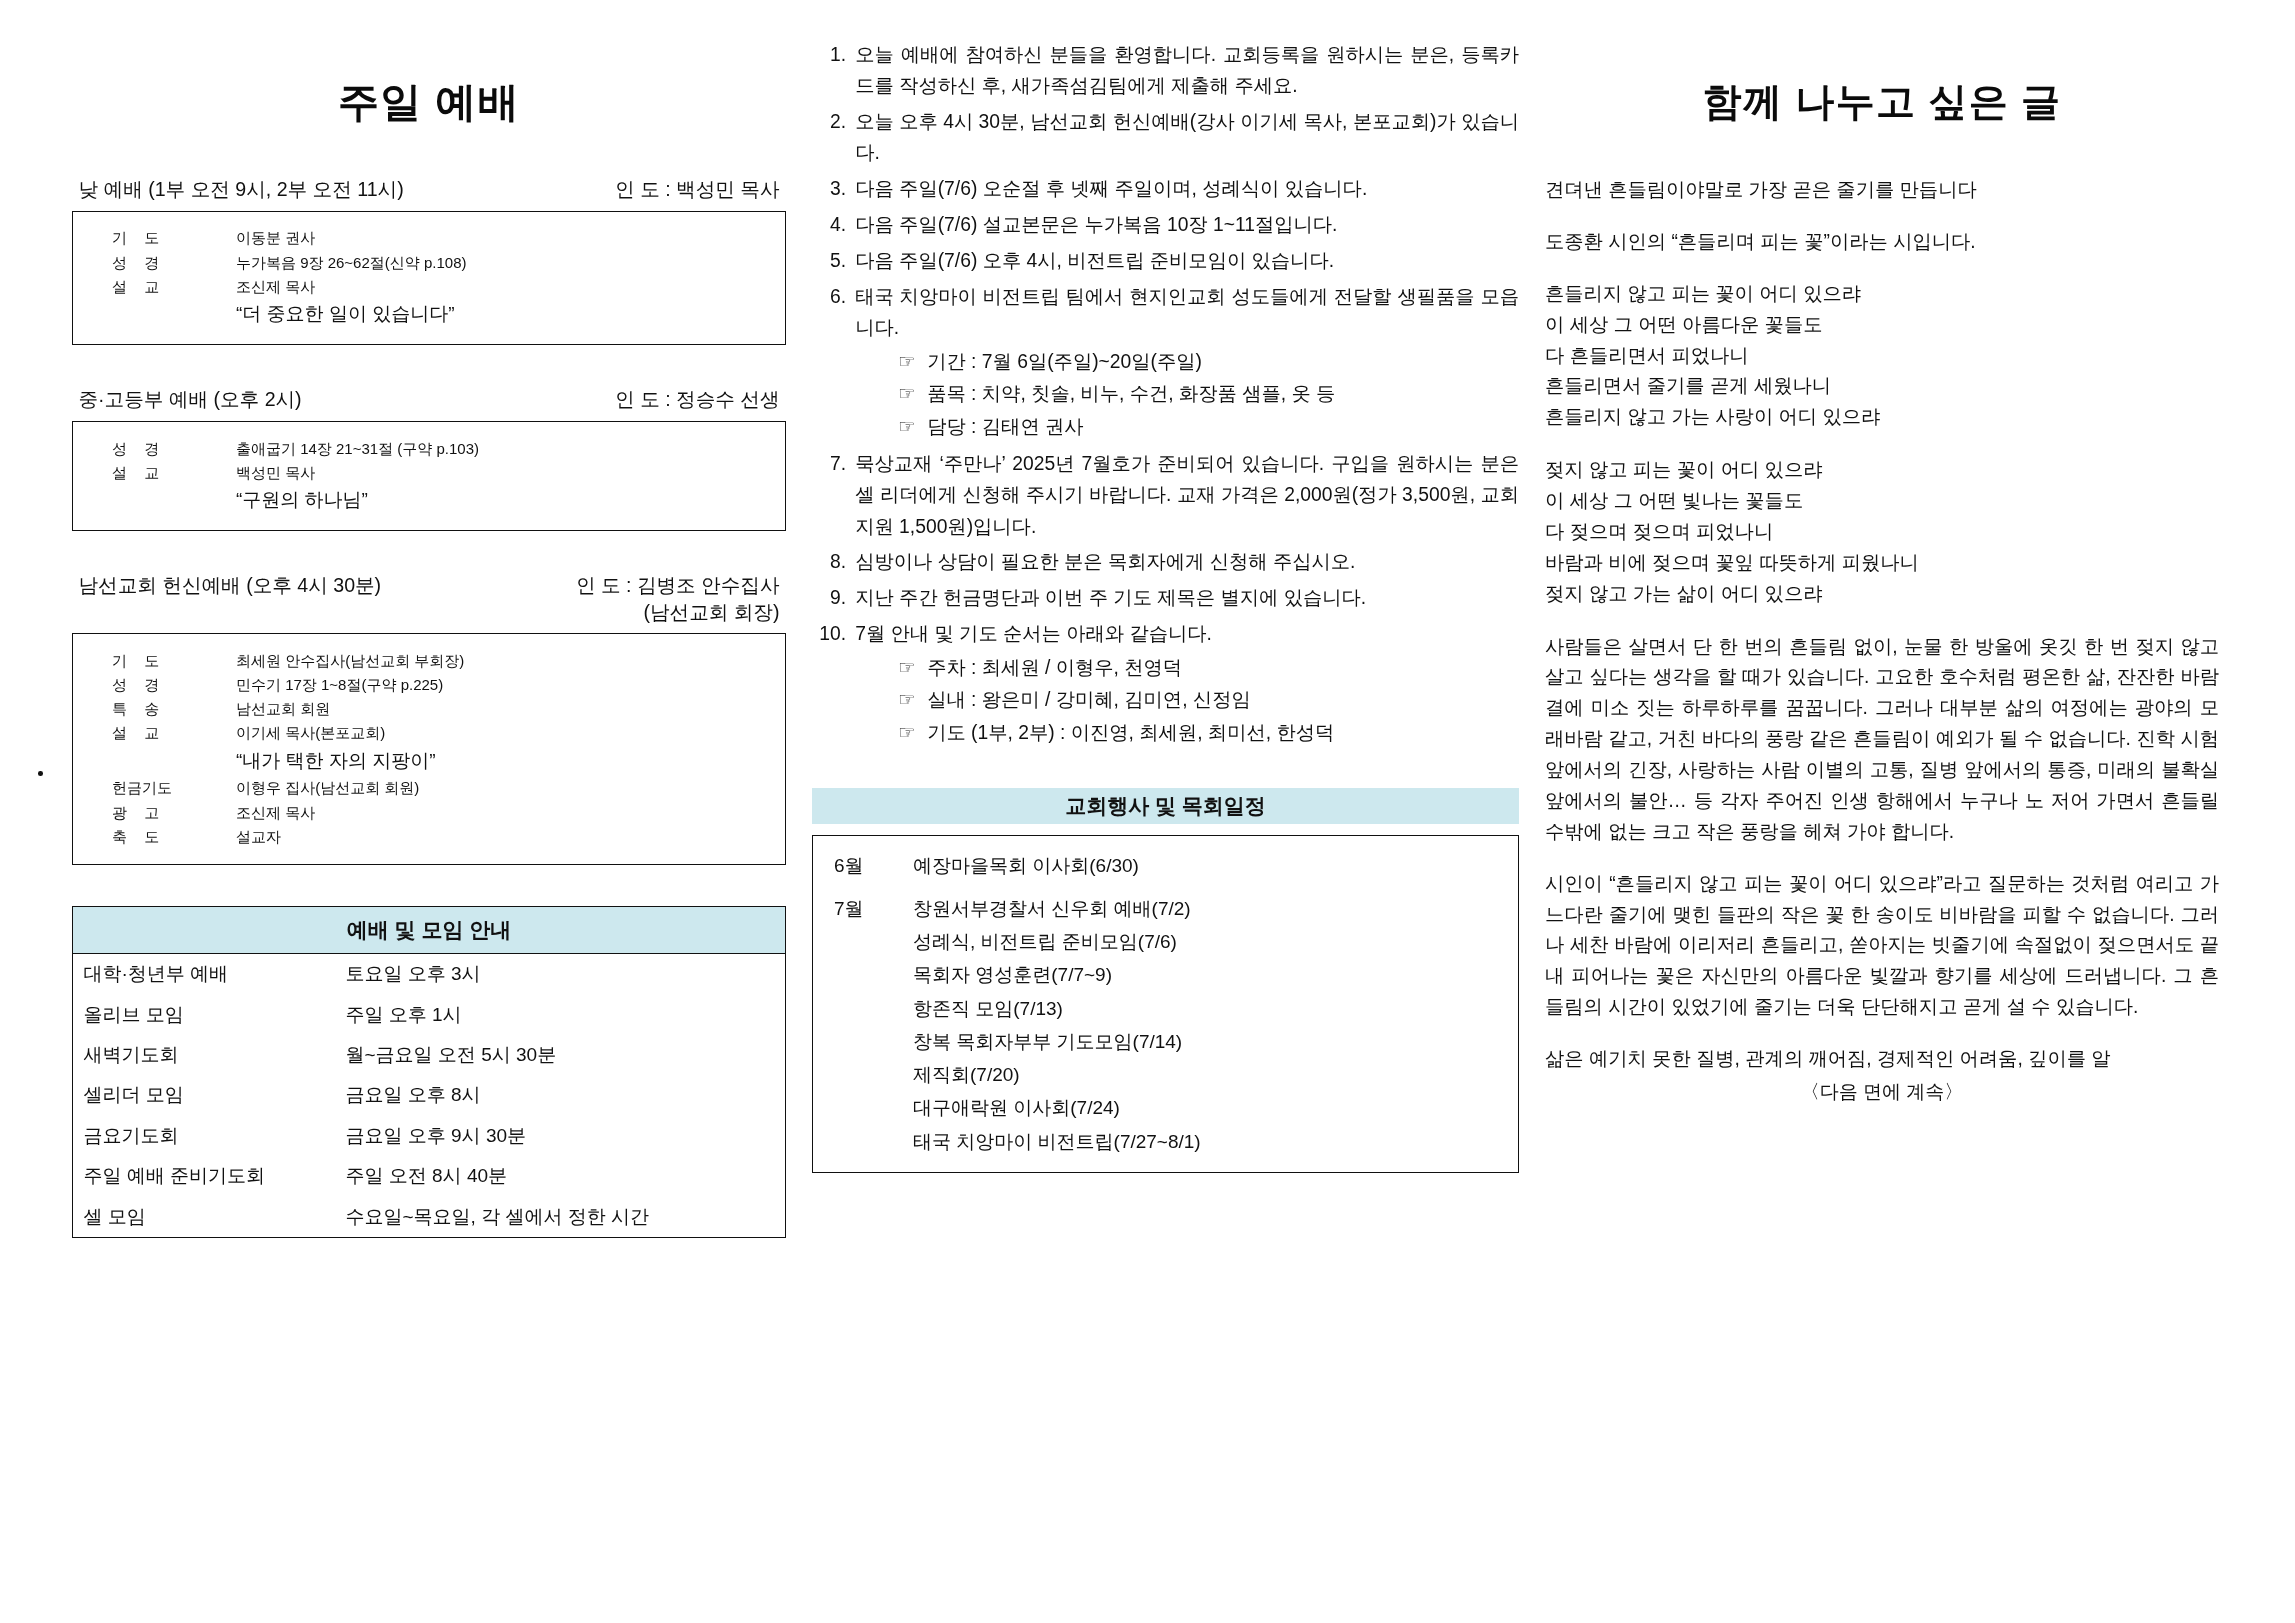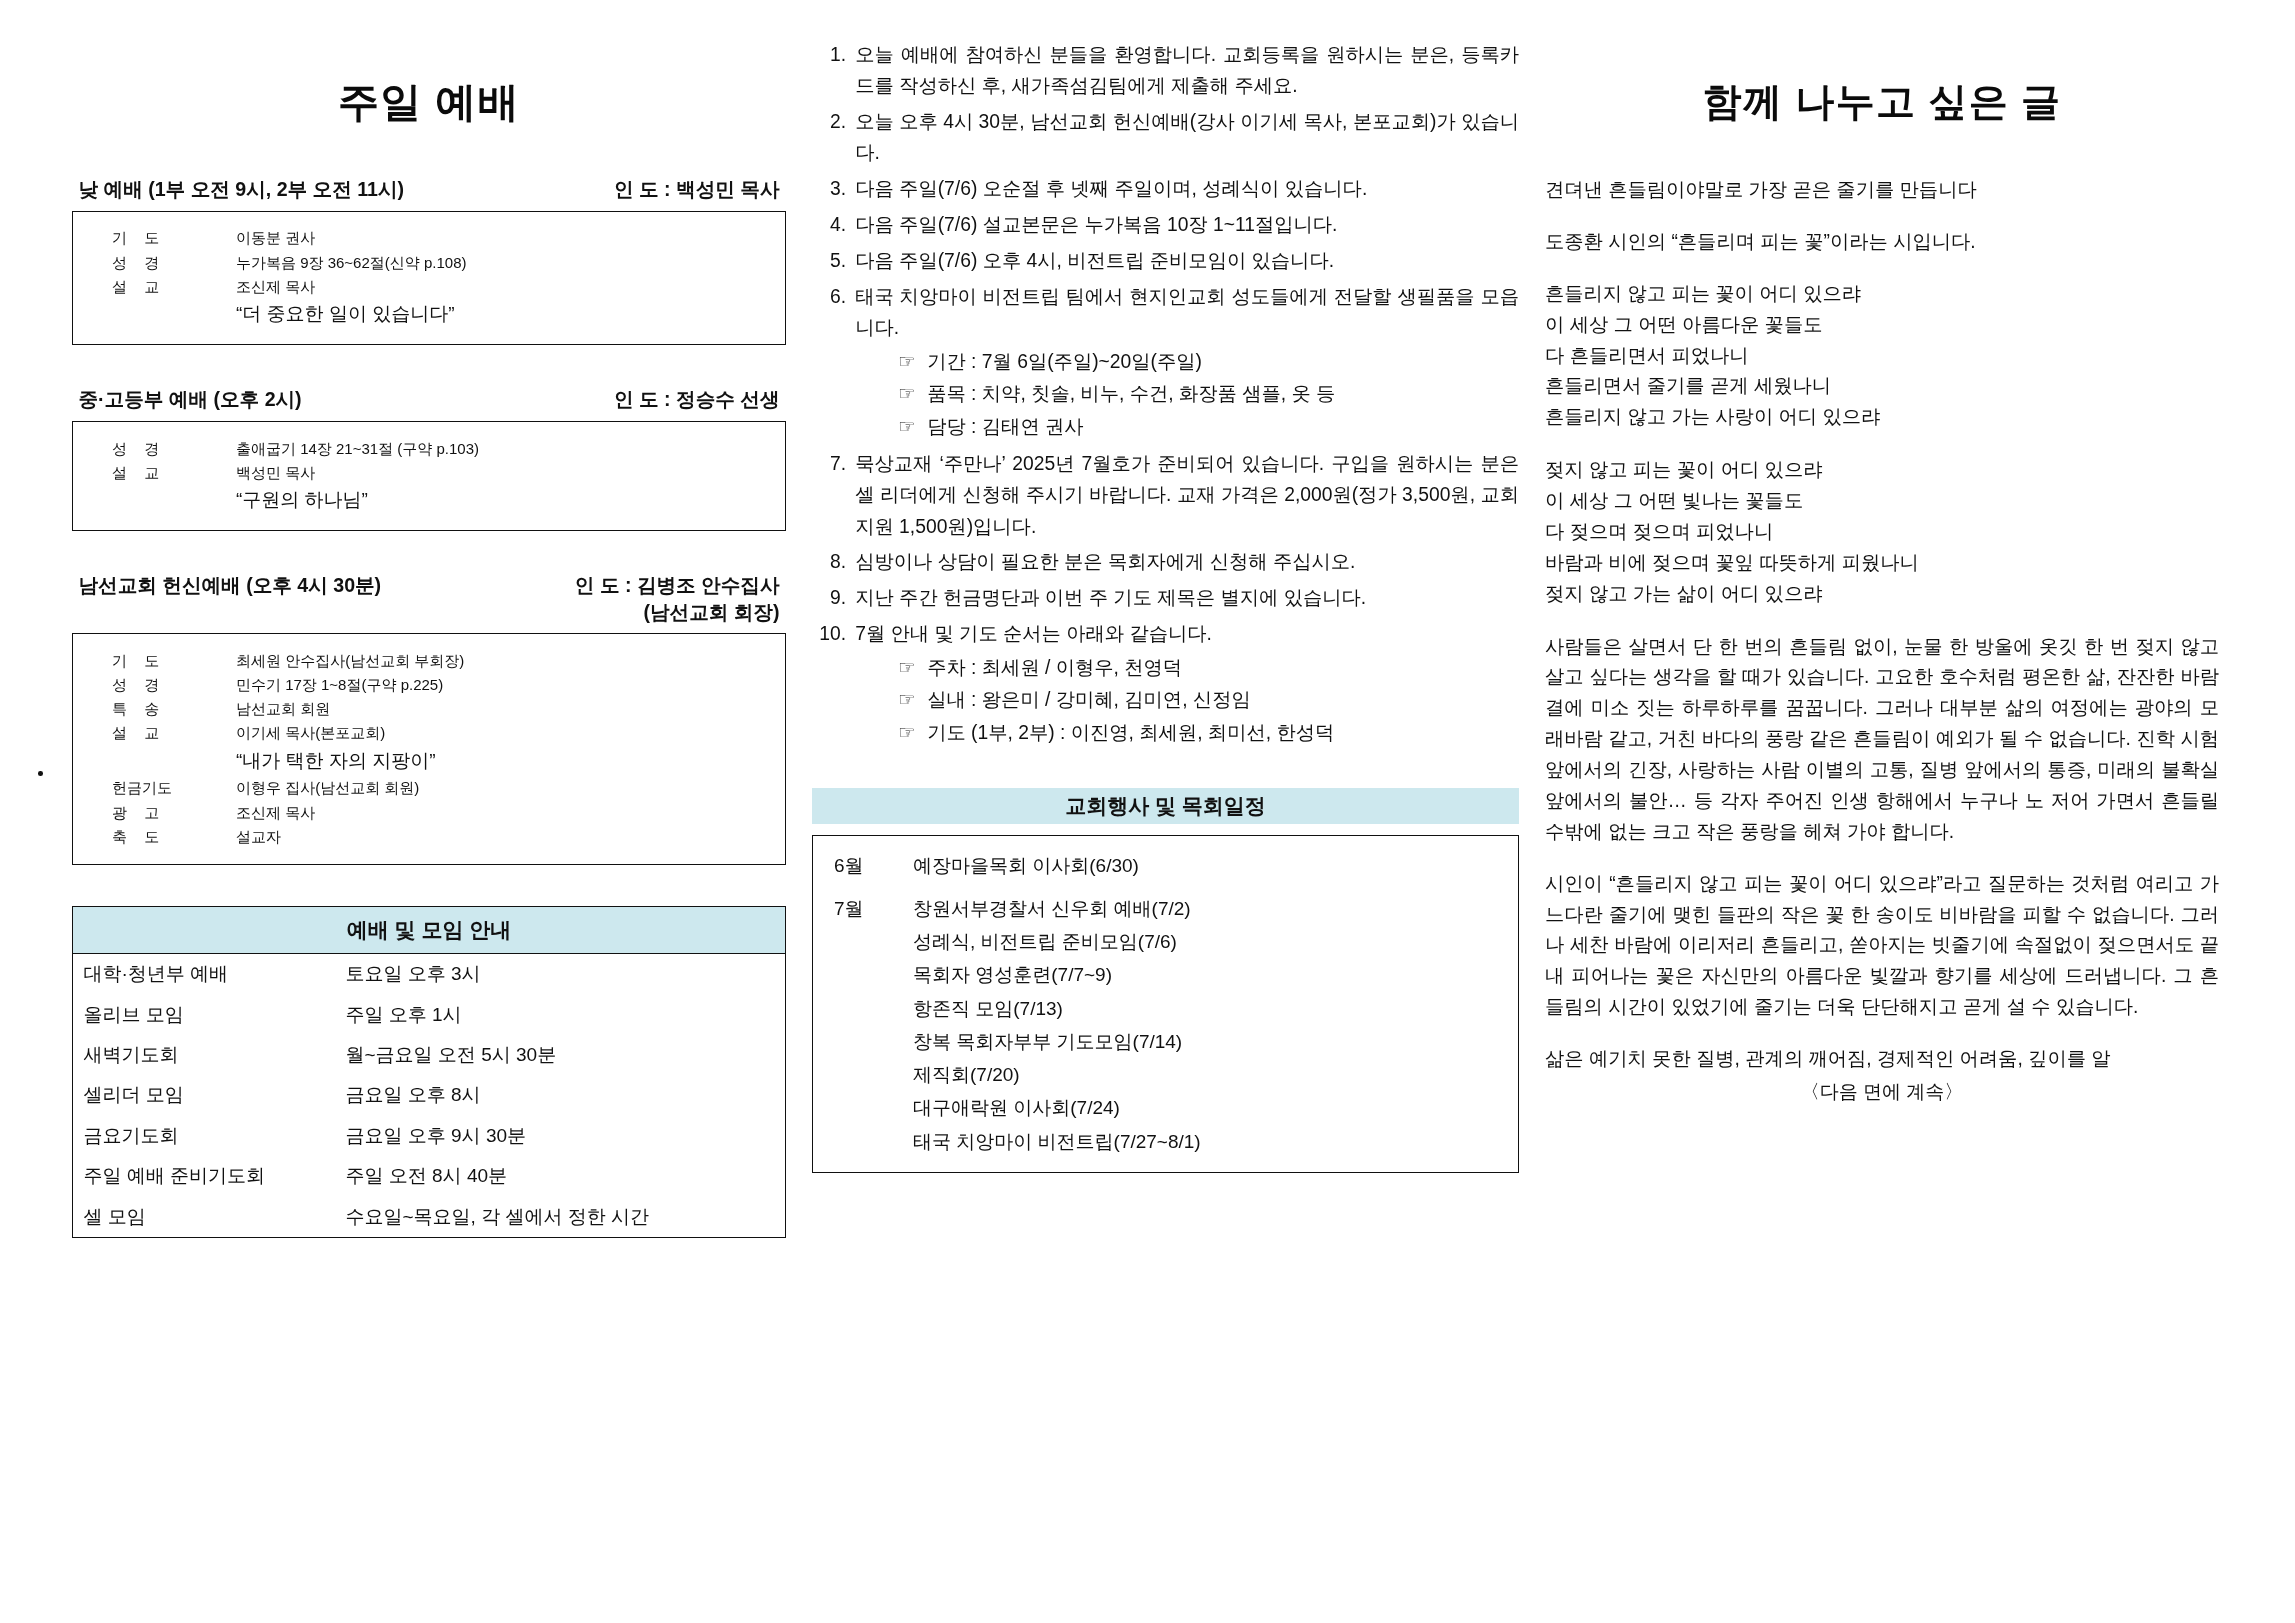--- a/index.html
+++ b/index.html
@@ -37,21 +37,21 @@
     text-align: center;
     letter-spacing: 1.3px;
     margin: 36px 0 46px 0;
     color: #0b0b0b;
   }
   .col-right .col-title { font-size: 39px; }
 
   
   .svc-head {
     font-size: 19.6px;
-    font-weight: bold;
+    font-weight: normal;
     display: flex;
     justify-content: space-between;
     align-items: flex-start;
     padding: 0 6.5px 7.9px 6.5px;
   }
   .svc-head .lead { text-align: right; line-height: 1.35; }
   .svc-box {
     border: 1.3px solid #111;
     padding: 14.4px 13px 14.4px 39px;
     margin-bottom: 41px;
@@ -190,21 +190,21 @@
         <span>낮 예배 (1부 오전 9시, 2부 오전 11시)</span>
         <span class="lead">인 도 : 백성민 목사</span>
       </div>
       <div class="svc-box">
         <div class="svc-row">
           <span class="lbl">기 도</span>
           <span class="val">이동분 권사</span>
         </div>
         <div class="svc-row">
           <span class="lbl">성 경</span>
-          <span class="val">누가복음 9장 36~62절(신약 p.108)</span>
+          <span class="val">누가복음 9장 26~62절(신약 p.108)</span>
         </div>
         <div class="svc-row">
           <span class="lbl">설 교</span>
           <span class="val">조신제 목사</span>
         </div>
         <div class="svc-sub">“더 중요한 일이 있습니다”</div>
       </div>
     </div>
 
     <div>

